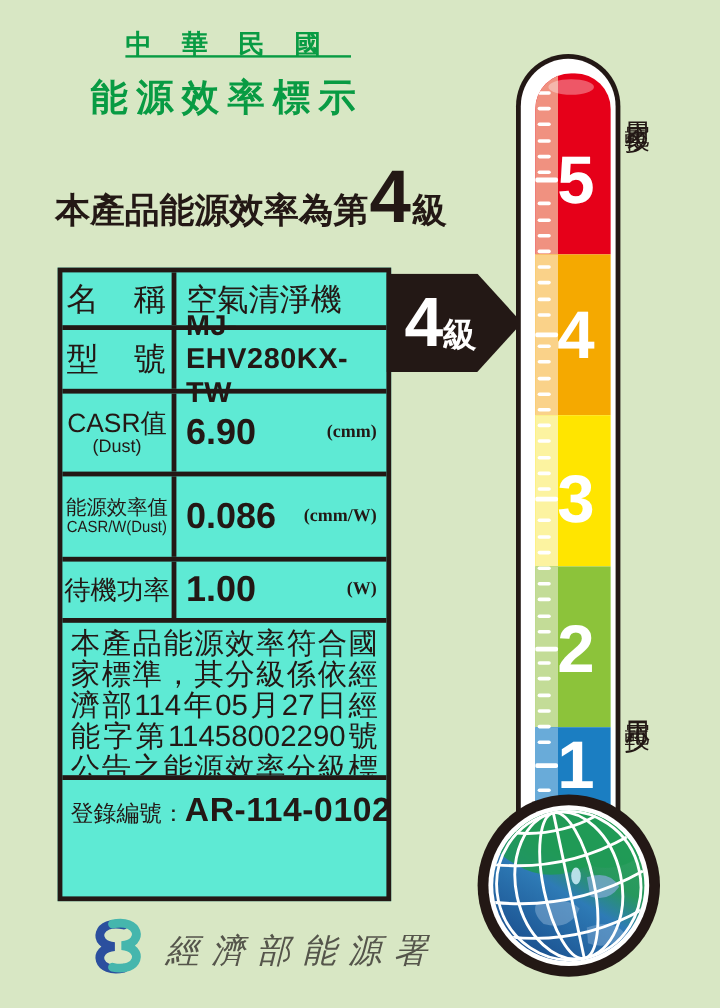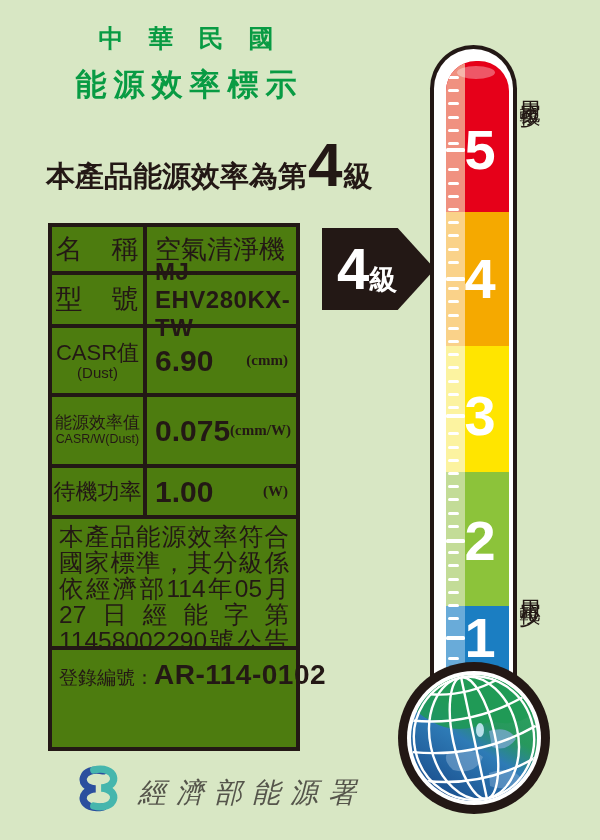--- a/index.html
+++ b/index.html
@@ -5,28 +5,28 @@
   html,body{margin:0;padding:0;}
   .page{
     position:relative;width:600px;height:840px;overflow:hidden;
     background:var(--bg,#d8e7c4);
     font-family:"Liberation Sans","DejaVu Sans",sans-serif;
     color:var(--ink,#231815);
   }
   
   .title{position:absolute;left:34px;top:22px;width:304px;text-align:center;
          color:var(--title-green,#089b43);font-weight:bold;}
-  .title .l1{font-size:25px;letter-spacing:25px;padding-left:25px;white-space:nowrap;}
+  .title .l1{font-size:22px;letter-spacing:25px;padding-left:25px;white-space:nowrap;text-decoration:underline;}
   .title .l2{font-size:31px;letter-spacing:7px;padding-left:7px;margin-top:9px;white-space:nowrap;}
   
   .subtitle{position:absolute;left:46px;top:134px;display:flex;align-items:baseline;font-weight:bold;white-space:nowrap;}
   .subtitle .pre,.subtitle .suf{font-size:29px;}
   .subtitle .big{font-size:62px;line-height:1;margin:0 1px;}
   
-  .spec{position:absolute;left:48px;top:223px;width:252px;height:528px;background:#4d7c0f;
+  .spec{position:absolute;left:48px;top:223px;width:278px;height:528px;background:#5eead4;
         border:4px solid var(--ink,#231815);box-sizing:border-box;display:flex;flex-direction:column;}
   .t-row{display:flex;border-bottom:4px solid var(--ink,#231815);box-sizing:border-box;flex:none;}
   .t-label{width:95px;flex:none;border-right:4px solid var(--ink,#231815);box-sizing:border-box;
            display:flex;flex-direction:column;align-items:center;justify-content:center;text-align:center;line-height:1.05;}
   .t-value{flex:1;display:flex;align-items:center;padding:0 8px;box-sizing:border-box;min-width:0;}
   .lab-lg{font-size:27px;letter-spacing:1px;}
   .lab-md{font-size:22px;}
   .lab-sm{font-size:17px;}
   .lab-sub{font-size:15px;margin-top:1px;}
   .lab-sub2{font-size:13.5px;transform:scaleX(.92);white-space:nowrap;}
@@ -112,21 +112,21 @@
         <span class="val-num">6.90</span>
         <span class="val-unit">(cmm)</span>
       </div>
     </div>
     <div class="t-row" style="height:71px">
       <div class="t-label">
         <span class="lab-sm">能源效率值</span>
         <span class="lab-sub2">CASR/W(Dust)</span>
       </div>
       <div class="t-value">
-        <span class="val-num">0.075</span>
+        <span class="val-num">0.086</span>
         <span class="val-unit">(cmm/W)</span>
       </div>
     </div>
     <div class="t-row" style="height:51px">
       <div class="t-label">
         <span class="lab-md">待機功率</span>
       </div>
       <div class="t-value">
         <span class="val-num">1.00</span>
         <span class="val-unit">(W)</span>

